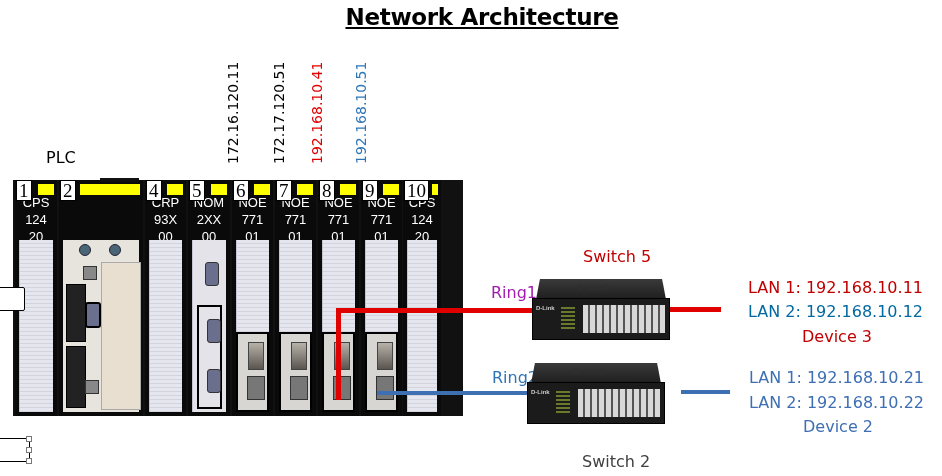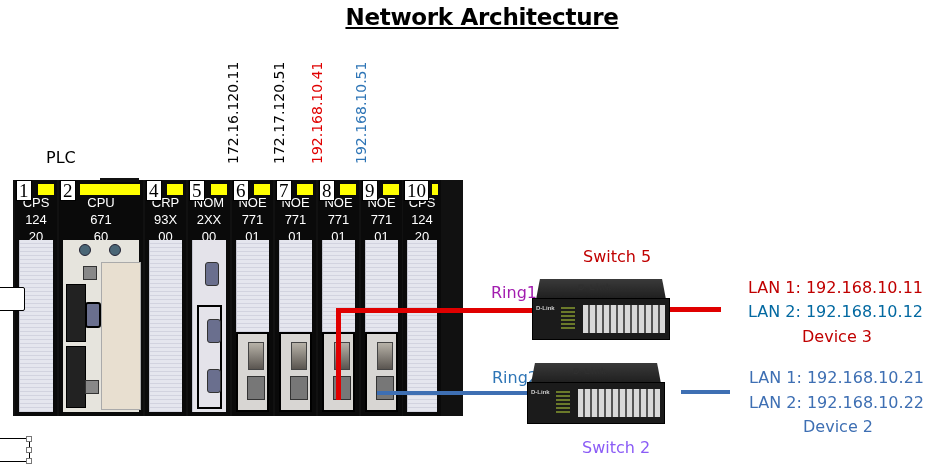--- a/index.html
+++ b/index.html
@@ -68,25 +68,20 @@
         <div>CPS</div>
         <div>124</div>
         <div>20</div>
       </div>
     <div class="face"></div>
   </div>
 
   <div class="slot" style="left:46px; width:84px;">
     <div class="num">2</div>
     <div class="yellow" style="width:60px;"></div>
-    <div class="mtext">
-        <div>CPU</div>
-        <div>671</div>
-        <div>60</div>
-      </div>
     <div class="cpu-face">
       <div class="knob" style="left:16px; top:4px;"></div>
       <div class="knob" style="left:46px; top:4px;"></div>
       <div class="rj" style="left:20px; top:26px;"></div>
       <div class="cpu-dark" style="top:44px; height:56px;"></div>
       <div class="cpu-dark" style="top:106px; height:60px;"></div>
       <div class="db9" style="left:22px; top:62px; border:2px solid #000;"></div>
       <div class="rj" style="left:22px; top:140px;"></div>
     </div>
     <div class="cpu-panel" style="top:82px;"></div>
@@ -223,21 +218,21 @@
 <div class="switch" style="left:527px; top:362px;">
   <div class="sw-top">
       <div class="sw-brand">D-Link</div>
     </div>
   <div class="sw-front">
     <div class="sw-logo">D-Link</div>
     <div class="sw-leds"></div>
     <div class="sw-ports"></div>
   </div>
 </div>
-<div class="abs lbl" style="left:563px; top:438px; color:#8b5cf6;">Switch 2</div>
+<div class="abs lbl" style="left:563px; top:452px; color:#404040;">Switch 2</div>
 
 <div class="abs lbl" style="left:729px; top:278px; color:#c00000;">LAN 1: 192.168.10.11</div>
 <div class="abs lbl" style="left:729px; top:302px; color:#0369a1;">LAN 2: 192.168.10.12</div>
 <div class="abs lbl" style="left:783px; top:327px; color:#c00000;">Device 3</div>
 
 <div class="abs lbl" style="left:730px; top:368px; color:#3e6fb3;">LAN 1: 192.168.10.21</div>
 <div class="abs lbl" style="left:730px; top:393px; color:#3e6fb3;">LAN 2: 192.168.10.22</div>
 <div class="abs lbl" style="left:784px; top:417px; color:#3e6fb3;">Device 2</div>
 
 </body></html>

